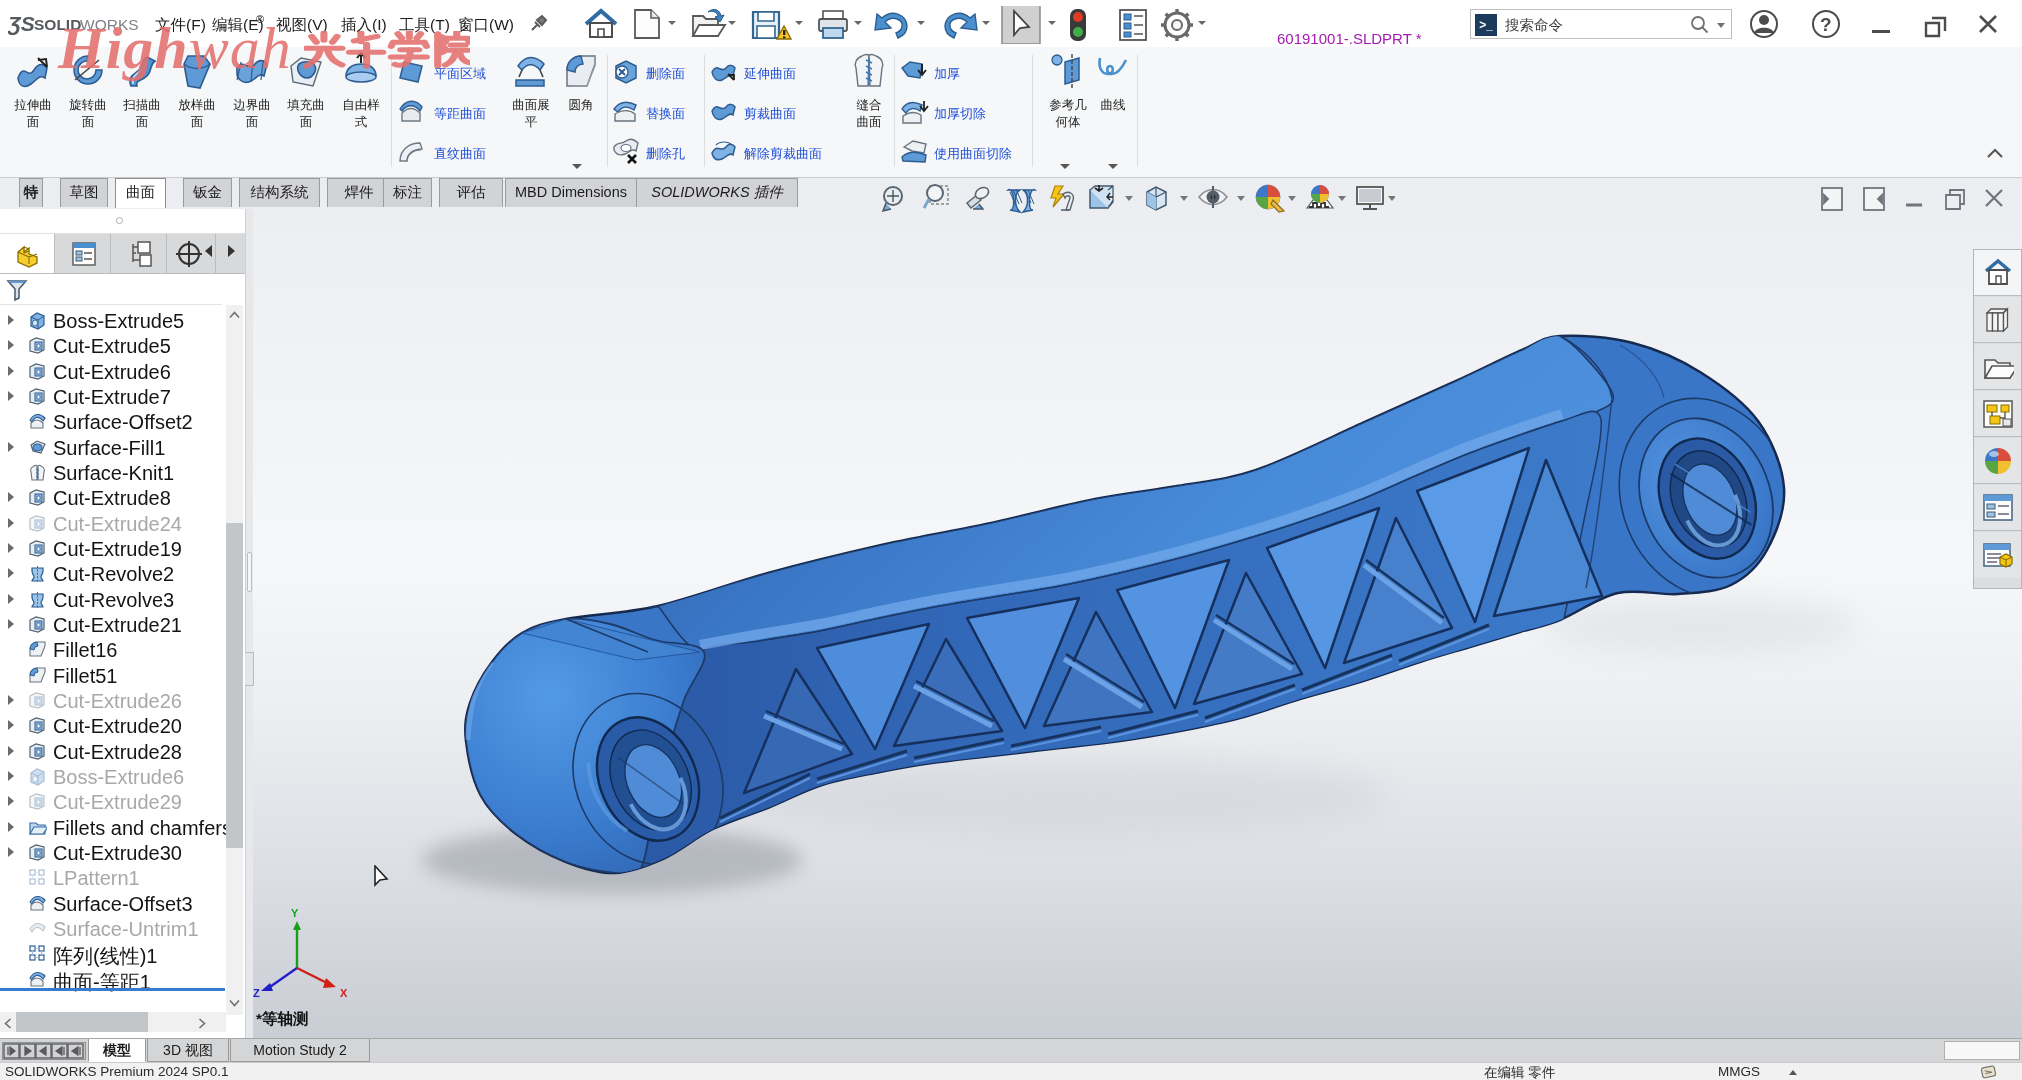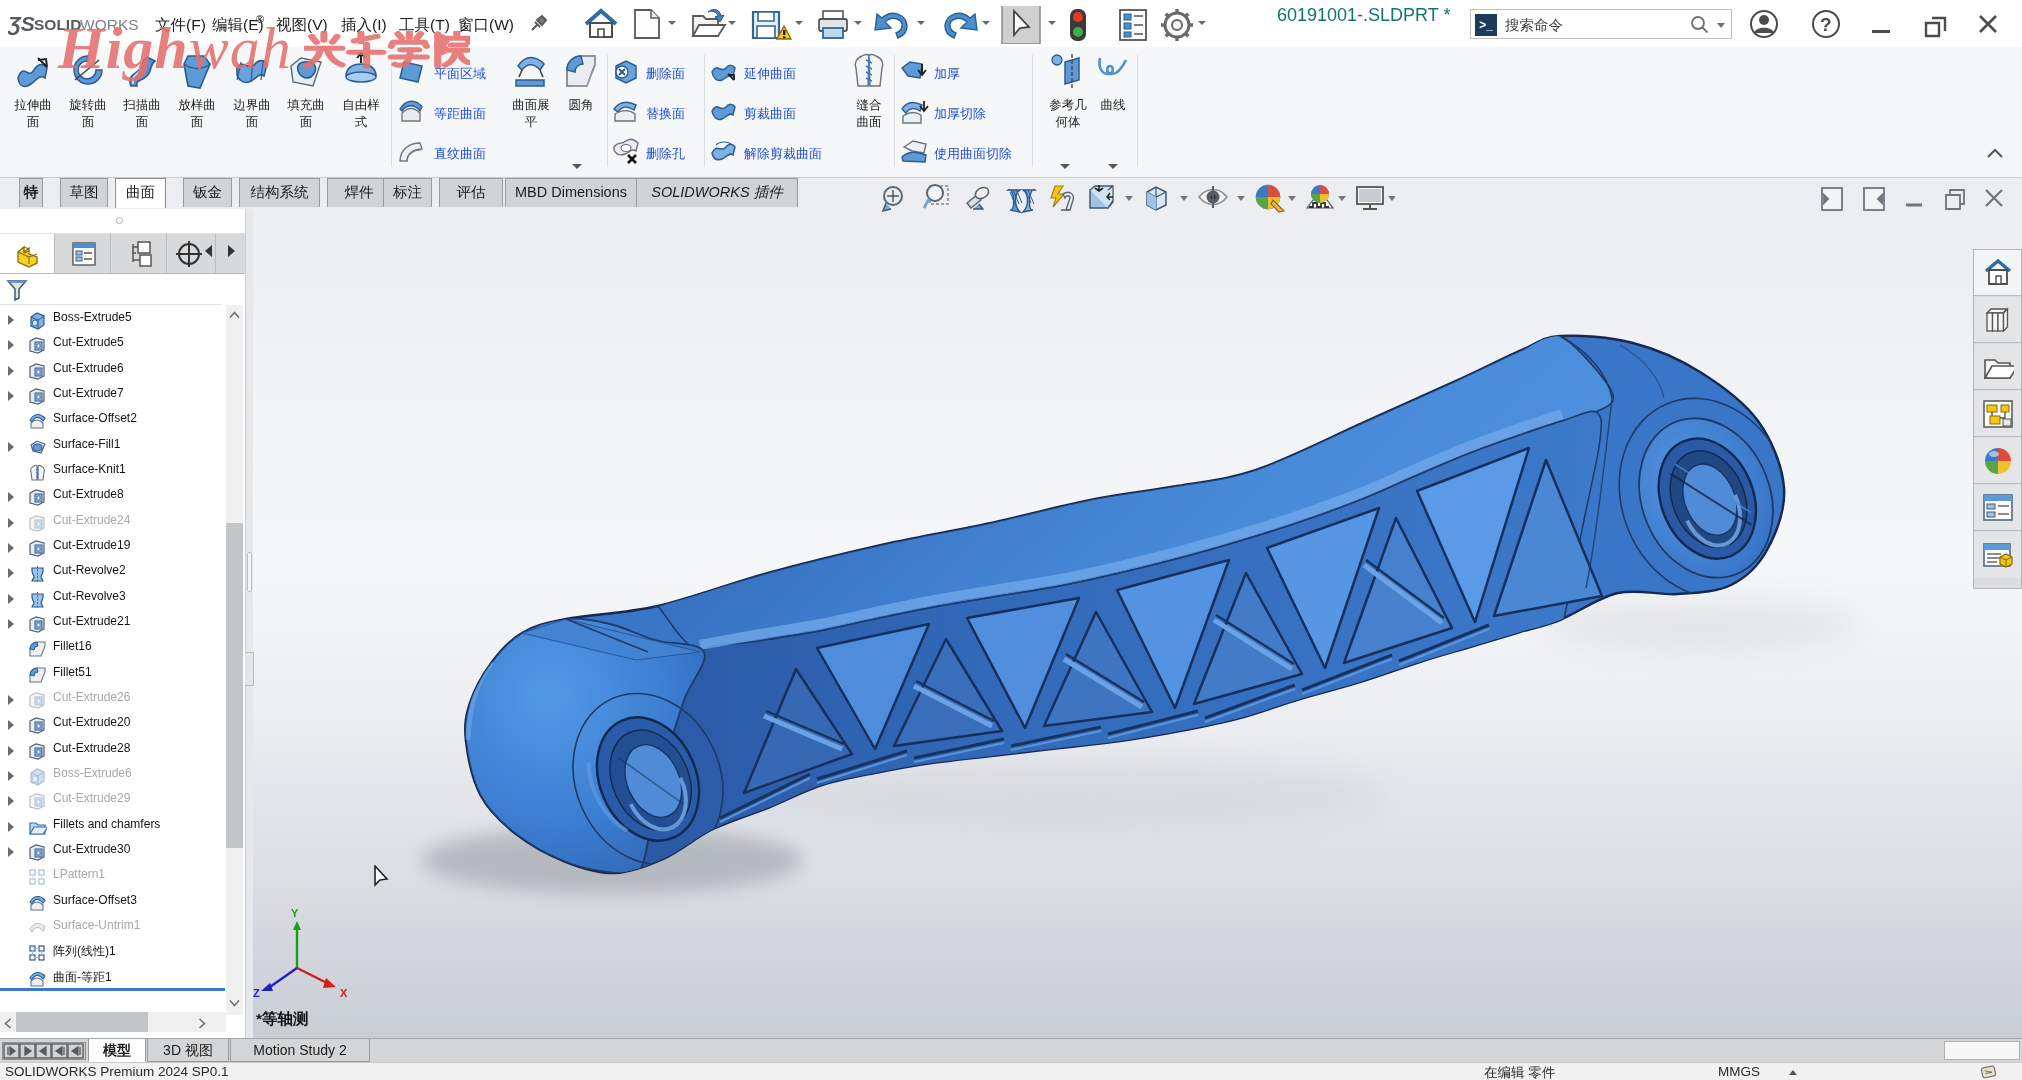--- a/index.html
+++ b/index.html
@@ -15,21 +15,21 @@
   .bigbtn { position:absolute; top:5px; width:56px; text-align:center; font-size:12.5px; color:#1c1c1c; line-height:17px; }
   .smlbl { position:absolute; font-size:13px; color:#1d4ed8; }
   
   .ctab { position:absolute; top:178px; height:29px; background:#d2d3d6; border:1px solid #9a9b9d; border-bottom:none; font-size:14.5px; color:#1c1c1c; text-align:center; line-height:27px; }
   .ctab.active { background:#fff; height:30px; border-color:#8b8c8e; }
   
   #viewport { left:0; top:178px; width:2022px; height:860px;
     background:linear-gradient(180deg,#ebedf0 0%,#f1f2f5 22%,#f6f7f9 45%,#eceef1 62%,#dcdfe4 80%,#c9cdd4 100%); }
   
   #lpanel { left:0; top:209px; width:245px; height:829px; background:#fff; }
-  .trow { position:absolute; left:0; width:222px; height:25px; font-size:12px; color:#141414; white-space:nowrap; }
+  .trow { position:absolute; left:0; width:222px; height:25px; font-size:20px; color:#141414; white-space:nowrap; }
   .trow .exp { position:absolute; left:8px; top:7px; width:0; height:0; border-left:6px solid #6a6a6a; border-top:5px solid transparent; border-bottom:5px solid transparent; }
   .trow .lbl { position:absolute; left:53px; top:2px; }
   .trow.gray { color:#a8a8a8; }
   .trow .ic { position:absolute; left:28px; top:3px; width:19px; height:19px; }
   
   #btabs { left:0; top:1038px; width:2022px; height:24px; background:#d4d5d7; border-top:1px solid #a6a7a9; }
   .btab { position:absolute; top:0px; height:23px; background:#d4d5d7; border:1px solid #999; border-top:none; font-size:14px; color:#1b1b1b; text-align:center; line-height:22px; }
   #statusbar { left:0; top:1062px; width:2022px; height:18px; background:#f1f1f2; border-top:1px solid #cbcbcd; font-size:13.5px; color:#2a2a2a; }
   .wm { position:absolute; font-family:"Liberation Serif",serif; font-style:italic; font-weight:bold; color:#e4706e; z-index:50; }
 </style>
@@ -404,21 +404,21 @@
 
     <g transform="translate(597,19)">
       <circle r="12" fill="none" stroke="#6a6a6a" stroke-width="3"></circle>
       <circle r="5" fill="#f6f7f8" stroke="#6a6a6a" stroke-width="2"></circle>
       <g stroke="#6a6a6a" stroke-width="3.4">
           <path d="M0 -16 v5 M0 16 v-5 M-16 0 h5 M16 0 h-5 M-11.3 -11.3 l3.5 3.5 M11.3 11.3 l-3.5 -3.5 M-11.3 11.3 l3.5 -3.5 M11.3 -11.3 l-3.5 3.5"></path>
         </g>
     </g>
     <path d="M618 15 l4 4 l4 -4 z" fill="#666"></path>
   </svg>
-  <div class="abs" style="left:1277px;top:5px;font-size:18px;color:#0f766e;">60191001-.SLDPRT *</div>
+  <div class="abs" style="left:1277px;top:30px;font-size:15px;color:#a21caf;">60191001-.SLDPRT *</div>
 
   <div class="abs" style="left:1470px;top:9px;width:262px;height:30px;background:#fff;border:1px solid #bfbfbf;">
     <div class="abs" style="left:4px;top:4px;width:22px;height:22px;background:#1b3a5c;color:#fff;font-size:12px;font-weight:bold;line-height:22px;text-align:center;">&gt;_</div>
     <div class="abs" style="left:34px;top:6px;font-size:14.5px;color:#404040;">搜索命令</div>
     <svg class="abs" style="left:218px;top:5px" width="40" height="20" viewBox="0 0 40 20">
       <circle cx="9" cy="8" r="6" fill="none" stroke="#707070" stroke-width="1.8"></circle>
       <path d="M13.5 12.5 l5 5" stroke="#707070" stroke-width="1.8"></path>
       <path d="M28 8 l4 5 l4 -5 z" fill="#707070"></path>
     </svg>
   </div>

